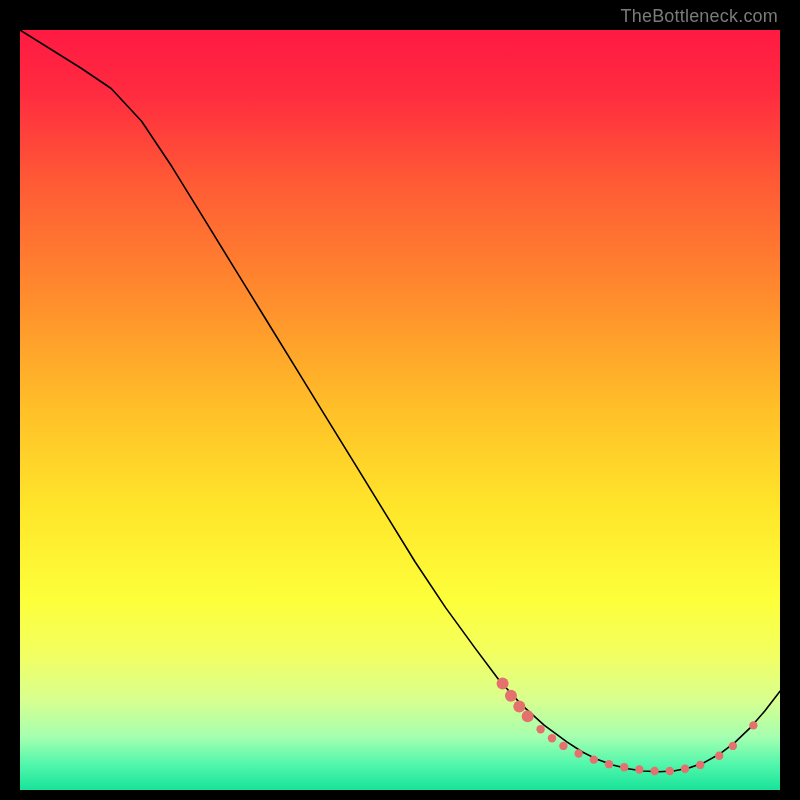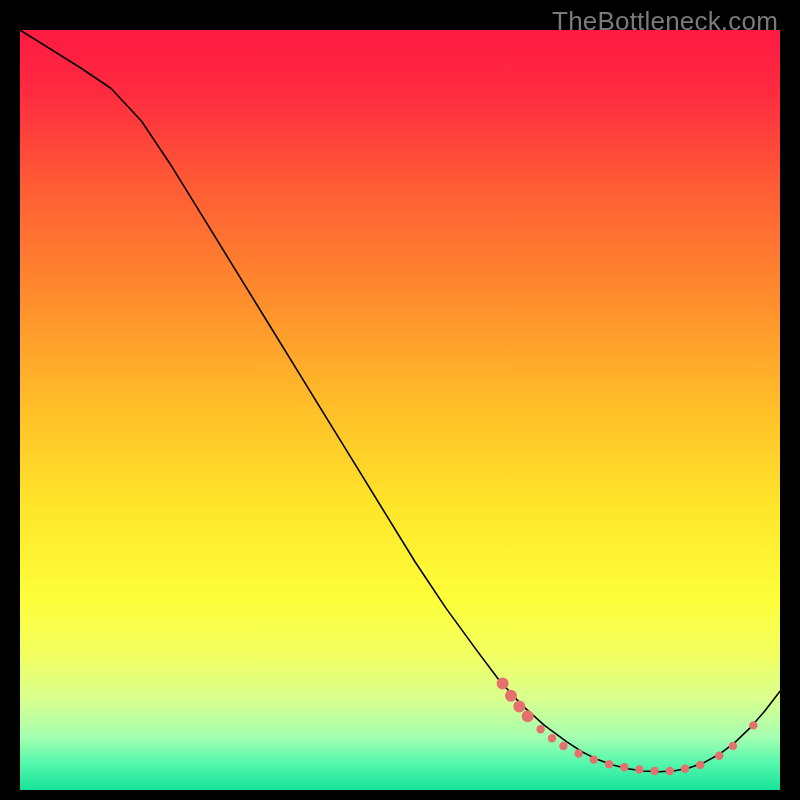--- a/index.html
+++ b/index.html
@@ -17,21 +17,21 @@
     top: 30px;
     width: 760px;
     height: 760px;
     background: #000;
   }
   .watermark {
     position: absolute;
     top: 6px;
     right: 22px;
     color: #7a7a7a;
-    font-size: 26px;
+    font-size: 18px;
     font-weight: 500;
     letter-spacing: 0.2px;
   }
   svg {
     display: block;
   }
 </style>
 </head>
 <body>
 

